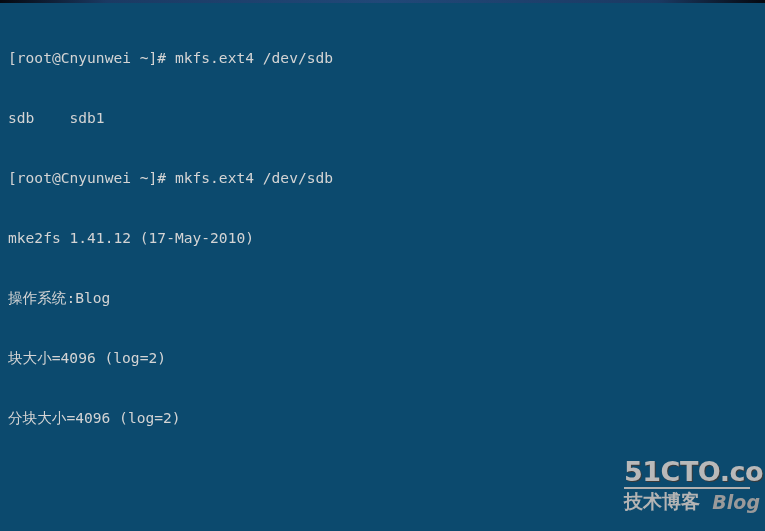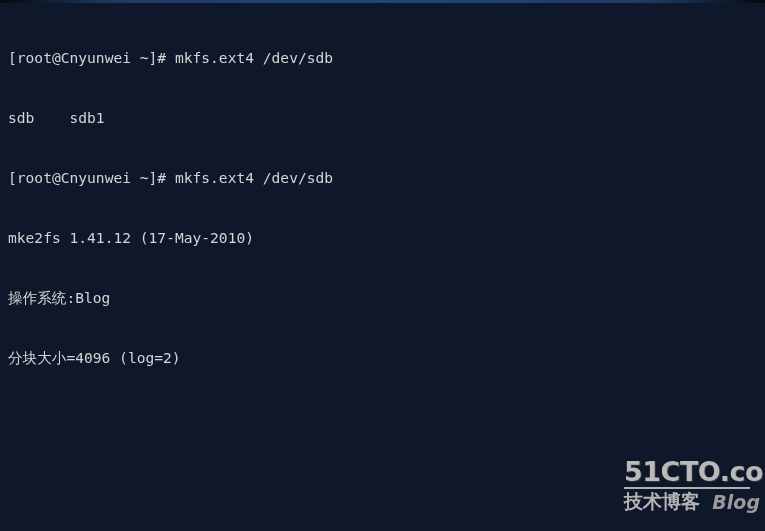--- a/index.html
+++ b/index.html
@@ -4,21 +4,21 @@
 <style>
   html, body {
     margin: 0;
     padding: 0;
     background: #000000;
   }
   #terminal-window {
     position: relative;
     width: 765px;
     height: 531px;
-    background: #0f172a;
+    background: #0c4a6e;
     overflow: hidden;
   }
   #title-strip {
     position: absolute;
     top: 0;
     left: 0;
     width: 765px;
     height: 3px;
     background: linear-gradient(to right, #05080f 0%, #1b3a63 14%, #214878 50%, #1b3a63 86%, #05080f 100%);
   }
@@ -95,20 +95,21 @@
 <div id="terminal-window">
 
   <div id="title-strip"></div>
 
   <div id="terminal-body">
     <div class="term-line">[root@Cnyunwei ~]# mkfs.ext4 /dev/sdb</div>
     <div class="term-line">sdb    sdb1</div>
     <div class="term-line">[root@Cnyunwei ~]# mkfs.ext4 /dev/sdb</div>
     <div class="term-line">mke2fs 1.41.12 (17-May-2010)</div>
     <div class="term-line">操作系统:Blog</div>
+    <div class="term-line">块大小=4096 (log=2)</div>
     <div class="term-line">分块大小=4096 (log=2)</div>
     
     
     
     
     
     
     
     
     

